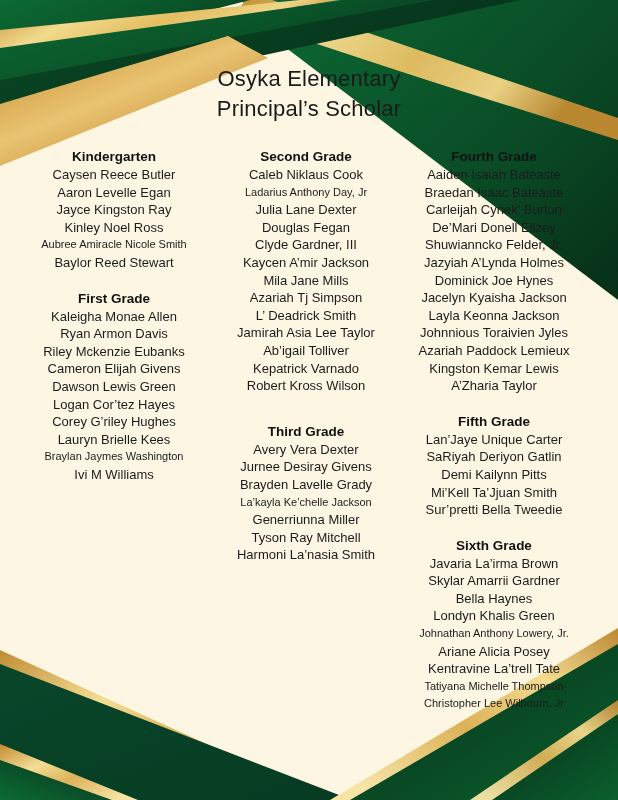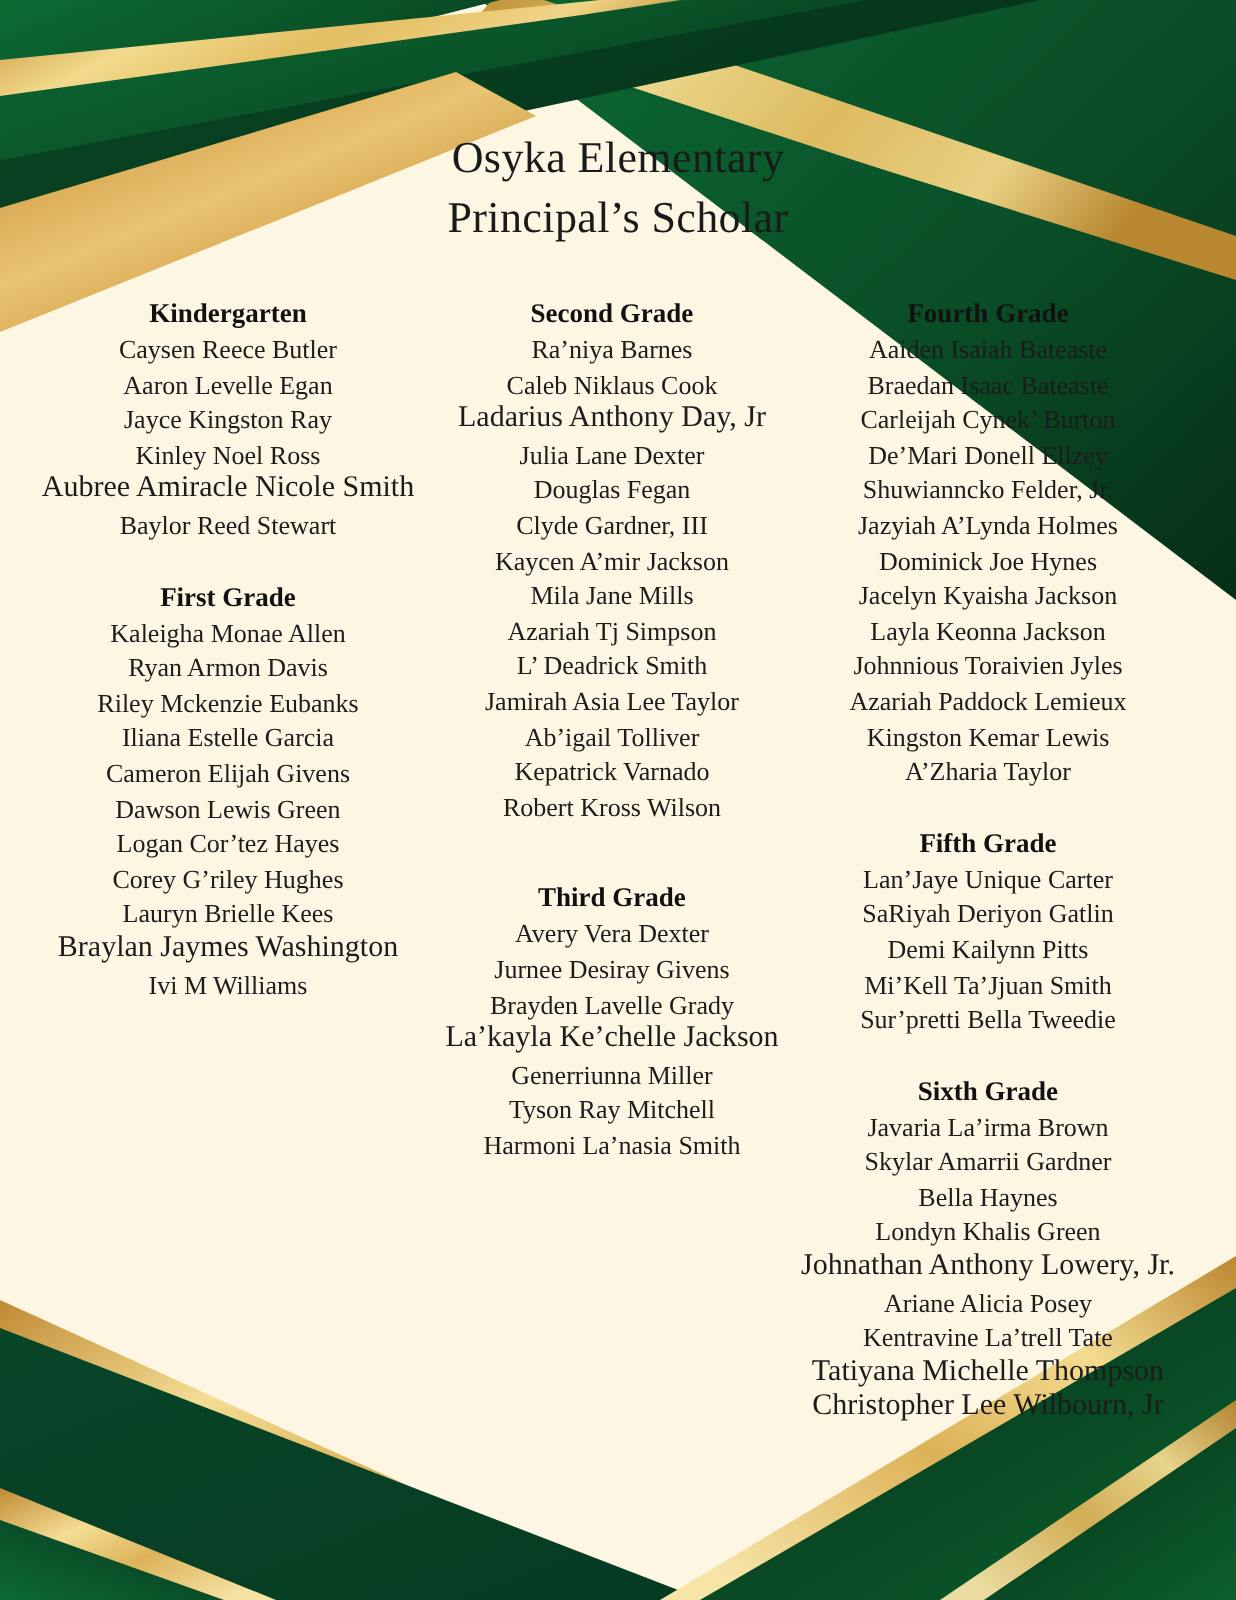--- a/index.html
+++ b/index.html
@@ -7,21 +7,21 @@
     margin: 0;
     padding: 0;
     background: #ffffff;
   }
   #poster {
     position: relative;
     width: 618px;
     height: 800px;
     background: #4d7c0f;
     overflow: hidden;
-    font-family: Liberation Serif, serif;
+    font-family: Liberation Sans, sans-serif;
   }
   #deco {
     position: absolute;
     inset: 0;
     width: 618px;
     height: 800px;
     pointer-events: none;
   }
   #content {
     position: absolute;
@@ -73,21 +73,21 @@
     white-space: nowrap;
   }
   .name {
     font-size: 13px;
     font-weight: 400;
     color: #1c1c1c;
     line-height: 17.6px;
     white-space: nowrap;
   }
   
-  .name.long { font-size: 15px; }
+  .name.long { font-size: 11px; }
 </style>
 </head>
 <body>
 
 <div id="poster">
 
   <svg id="deco" viewBox="0 0 618 800" width="618" height="800" xmlns="http://www.w3.org/2000/svg">
     <defs>
       <linearGradient id="gGreenTL" x1="0" y1="0" x2="1" y2="0.6">
         <stop offset="0%" stop-color="#0C6B33"></stop>
@@ -199,35 +199,33 @@
           <div class="name">Jayce Kingston Ray</div>
           <div class="name">Kinley Noel Ross</div>
           <div class="name long">Aubree Amiracle Nicole Smith</div>
           <div class="name">Baylor Reed Stewart</div>
         </div>
         <div class="grade-group">
           <div class="grade-heading">First Grade</div>
           <div class="name">Kaleigha Monae Allen</div>
           <div class="name">Ryan Armon Davis</div>
           <div class="name">Riley Mckenzie Eubanks</div>
-          <div class="name">Iliana Estelle Garcia</div>
           <div class="name">Cameron Elijah Givens</div>
           <div class="name">Dawson Lewis Green</div>
           <div class="name">Logan Cor’tez Hayes</div>
           <div class="name">Corey G’riley Hughes</div>
           <div class="name">Lauryn Brielle Kees</div>
           <div class="name long">Braylan Jaymes Washington</div>
           <div class="name">Ivi M Williams</div>
         </div>
       </div>
 
       <div class="column col-2">
         <div class="grade-group">
           <div class="grade-heading">Second Grade</div>
-          <div class="name">Ra’niya Barnes</div>
           <div class="name">Caleb Niklaus Cook</div>
           <div class="name long">Ladarius Anthony Day, Jr</div>
           <div class="name">Julia Lane Dexter</div>
           <div class="name">Douglas Fegan</div>
           <div class="name">Clyde Gardner, III</div>
           <div class="name">Kaycen A’mir Jackson</div>
           <div class="name">Mila Jane Mills</div>
           <div class="name">Azariah Tj Simpson</div>
           <div class="name">L’ Deadrick Smith</div>
           <div class="name">Jamirah Asia Lee Taylor</div>

